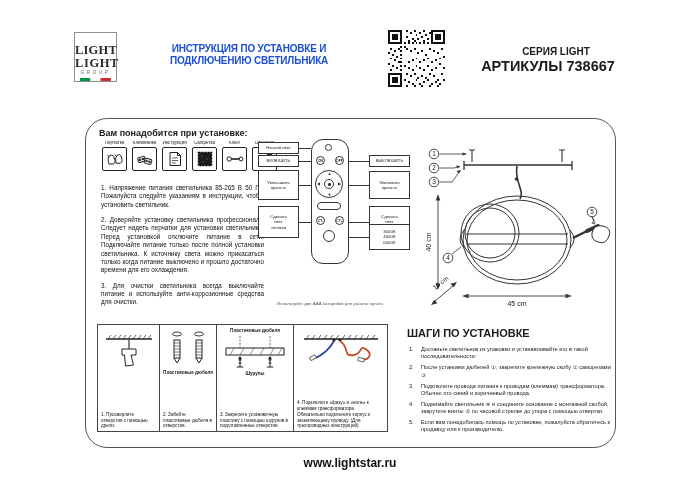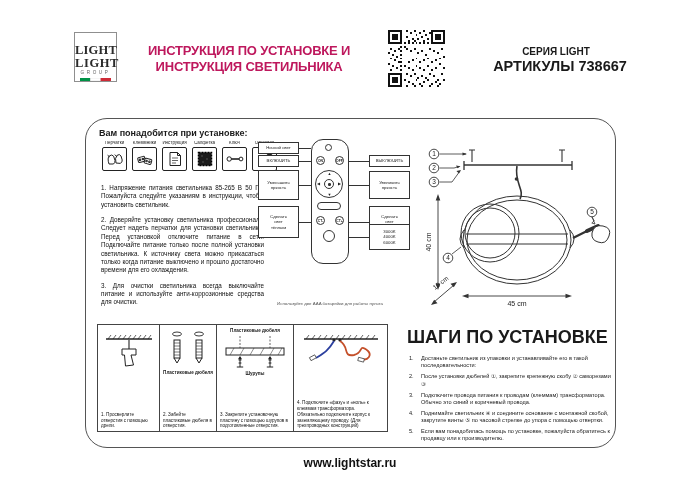--- a/index.html
+++ b/index.html
@@ -9,24 +9,24 @@
   
   .logo{position:absolute;left:74px;top:32px;width:43px;height:50px;border:1px solid #8f8f8f;
         box-sizing:border-box;text-align:center;padding-top:11px;
         font-family:"Liberation Serif","DejaVu Serif",serif;font-weight:bold;line-height:1;color:#2b2b2b;}
   .logo-light{font-size:12.5px;letter-spacing:.2px;}
   .logo-star{font-size:12.5px;letter-spacing:.6px;}
   .logo-group{font-family:"Liberation Sans",sans-serif;font-weight:normal;font-size:4.6px;
               letter-spacing:2.6px;margin-top:2px;color:#666;}
   .logo-flag{display:block;margin:2px auto 0;}
   .title{position:absolute;left:118px;top:43px;width:262px;text-align:center;font-weight:bold;
-         font-size:13px;line-height:1.2;letter-spacing:-.2px;color:#be185d;}
+         font-size:10px;line-height:1.2;letter-spacing:-.2px;color:#1d4ed8;}
   .qr{position:absolute;left:388px;top:30px;}
   .series{position:absolute;left:478px;top:46px;width:156px;text-align:center;font-weight:bold;font-size:10px;}
-  .articles{position:absolute;left:466px;top:58px;width:188px;text-align:center;font-weight:bold;font-size:14.5px;}
+  .articles{position:absolute;left:454px;top:58px;width:188px;text-align:center;font-weight:bold;font-size:14.5px;}
 
   
   .frame{position:absolute;left:85px;top:118px;width:531px;height:330px;border:1px solid #555;
          border-radius:22px;box-sizing:border-box;}
 
   
   .tools-heading{position:absolute;left:99px;top:128px;font-size:9px;font-weight:bold;}
   .tools{position:absolute;left:101px;top:141px;display:flex;gap:3px;}
   .tool{width:27px;text-align:center;}
   .tool-label{font-size:4.5px;line-height:1.1;height:6px;overflow:hidden;color:#222;}
@@ -62,21 +62,21 @@
            box-sizing:border-box;display:flex;background:#fff;}
   .panel{border-right:1px solid #444;box-sizing:border-box;padding:3px 3px 2px;display:flex;flex-direction:column;}
   .panel:last-child{border-right:none;}
   .p1{width:62px;} .p2{width:57px;} .p3{width:77px;} .p4{flex:1;}
   .p-label{font-size:4.6px;font-weight:bold;text-align:center;line-height:1.1;}
   .p-caption{font-size:4.6px;line-height:1.25;margin-top:auto;color:#111;}
   .panel svg{display:block;margin:1px auto;}
 
   
   .install{position:absolute;left:407px;top:327px;width:204px;}
-  .install-heading{font-size:18px;font-weight:bold;margin:0 0 7px 0;}
+  .install-heading{font-size:11px;font-weight:bold;margin:0 0 7px 0;}
   .step{display:flex;margin-bottom:3.5px;font-size:5.6px;line-height:1.32;}
   .step-num{flex:none;width:14px;padding-left:2px;box-sizing:border-box;}
   .step-text{flex:1;}
 
   .footer{position:absolute;left:0;right:0;top:456px;text-align:center;font-weight:bold;font-size:12px;color:#111;}
   svg text{font-family:"Liberation Sans","DejaVu Sans",sans-serif;}
 </style>
 </head>
 <body>
 
@@ -88,21 +88,21 @@
     <div class="logo-group">GROUP</div>
     <svg class="logo-flag" width="31" height="3">
       <rect x="0" y="0" width="10.3" height="3" fill="#009246"></rect>
       <rect x="10.3" y="0" width="10.3" height="3" stroke="#bbb" stroke-width="0.3" fill="#ffffff"></rect>
       <rect x="20.6" y="0" width="10.4" height="3" fill="#ce2b37"></rect>
     </svg>
   </div>
 
   <div class="title">
     <div>ИНСТРУКЦИЯ ПО УСТАНОВКЕ И</div>
-    <div>ИНСТРУКЦИЯ СВЕТИЛЬНИКА</div>
+    <div>ПОДКЛЮЧЕНИЮ СВЕТИЛЬНИКА</div>
   </div>
 
   <svg class="qr" width="57" height="57" viewBox="0 0 29 29" shape-rendering="crispEdges">
     <rect width="29" height="29" fill="#fff"></rect>
     <path fill="#111" d="M0 0h7v1h-7z M0 0h1v7h-1z M6 0h1v7h-1z M0 6h7v1h-7z M2 2h3v3h-3z
       M22 0h7v1h-7z M22 0h1v7h-1z M28 0h1v7h-1z M22 6h7v1h-7z M24 2h3v3h-3z
       M0 22h7v1h-7z M0 22h1v7h-1z M6 22h1v7h-1z M0 28h7v1h-7z M2 24h3v3h-3z
       M8 6h1v1h-1z M10 6h1v1h-1z M12 6h1v1h-1z M14 6h1v1h-1z M16 6h1v1h-1z M18 6h1v1h-1z M20 6h1v1h-1z
       M6 8h1v1h-1z M6 10h1v1h-1z M6 12h1v1h-1z M6 14h1v1h-1z M6 16h1v1h-1z M6 18h1v1h-1z M6 20h1v1h-1z
       M9 0h1v1h-1z M11 1h1v1h-1z M13 0h1v1h-1z M14 2h1v1h-1z M16 1h1v1h-1z M18 0h1v1h-1z M19 2h1v1h-1z M21 1h1v1h-1z

